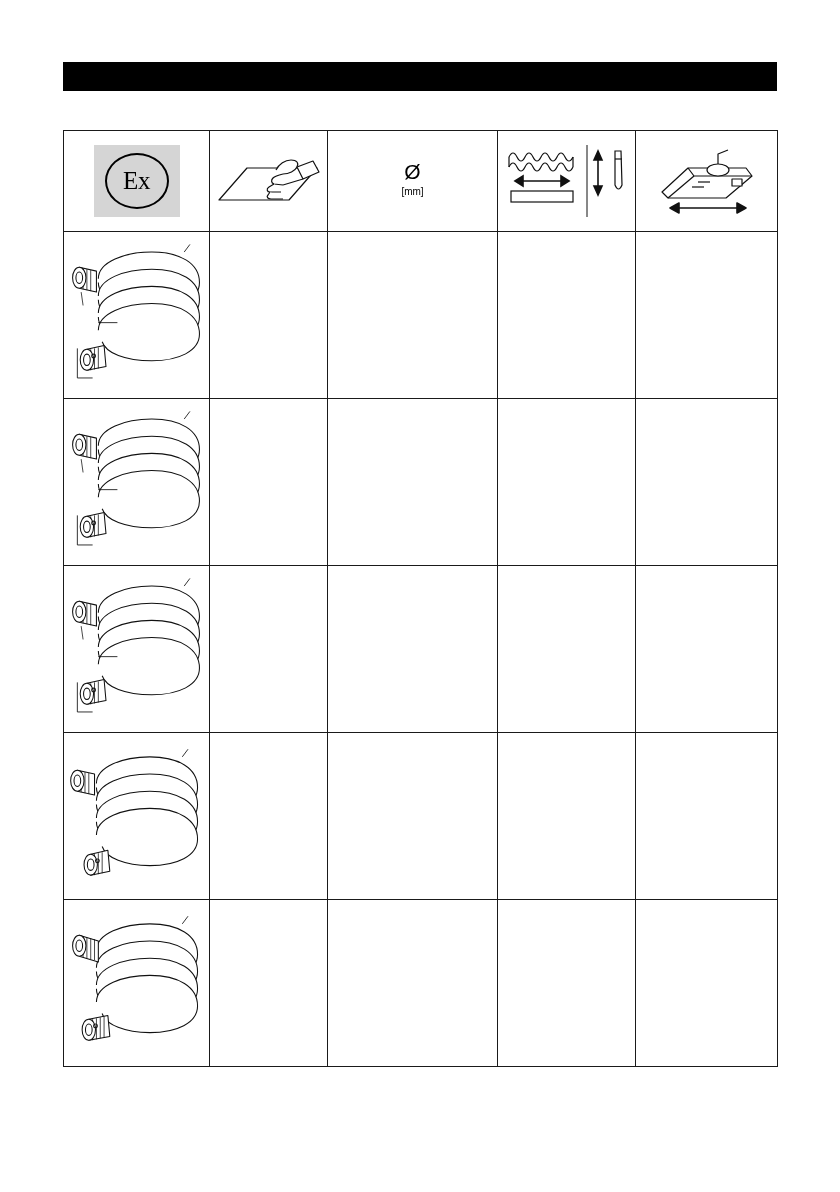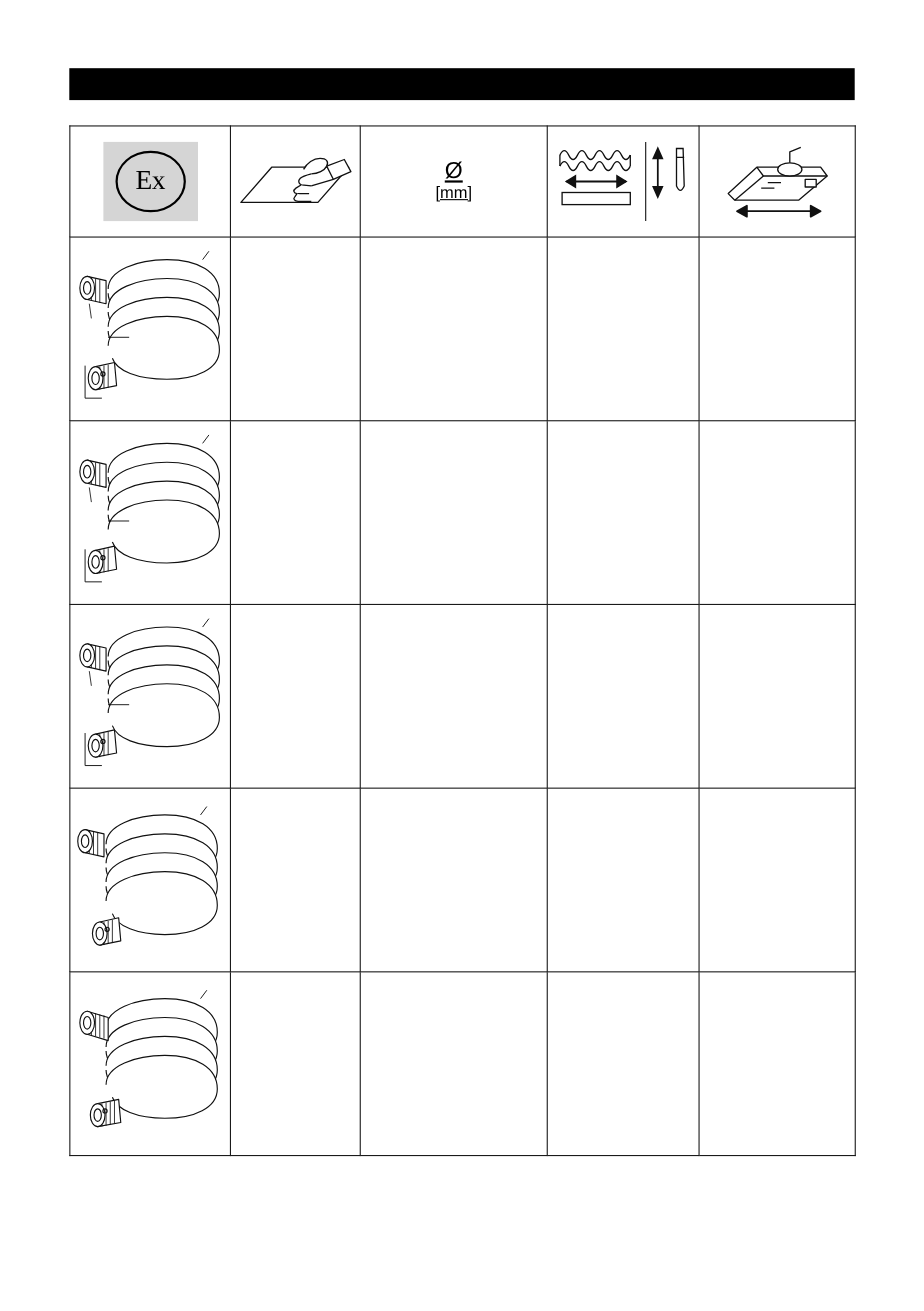--- a/index.html
+++ b/index.html
@@ -30,25 +30,24 @@
     top: 62px;
     width: 714px;
     height: 29px;
     background: #000000;
   }
 
   
   .spec-table {
     position: absolute;
     left: 63px;
-    top: 114px;
+    top: 130px;
     width: 714px;
     border-collapse: collapse;
     table-layout: fixed;
-    text-decoration: underline;
   }
   .spec-table td {
     border: 1px solid #1a1a1a;
     padding: 0;
     vertical-align: middle;
     text-align: center;
     position: relative;
   }
 
   
@@ -89,21 +88,21 @@
     font-family: "Liberation Serif", serif;
     letter-spacing: -0.5px;
   }
 
   .diam-cell .diam-sym {
     font-size: 21px;
     line-height: 22px;
     font-family: "Liberation Sans", sans-serif;
   }
   .diam-cell .diam-unit {
-    font-size: 15px;
+    font-size: 10px;
     line-height: 18px;
   }
 
   svg { display: block; }
   .icon-wrap { display: flex; align-items: center; justify-content: center; }
 </style>
 </head>
 <body>
 
 <div class="page">

